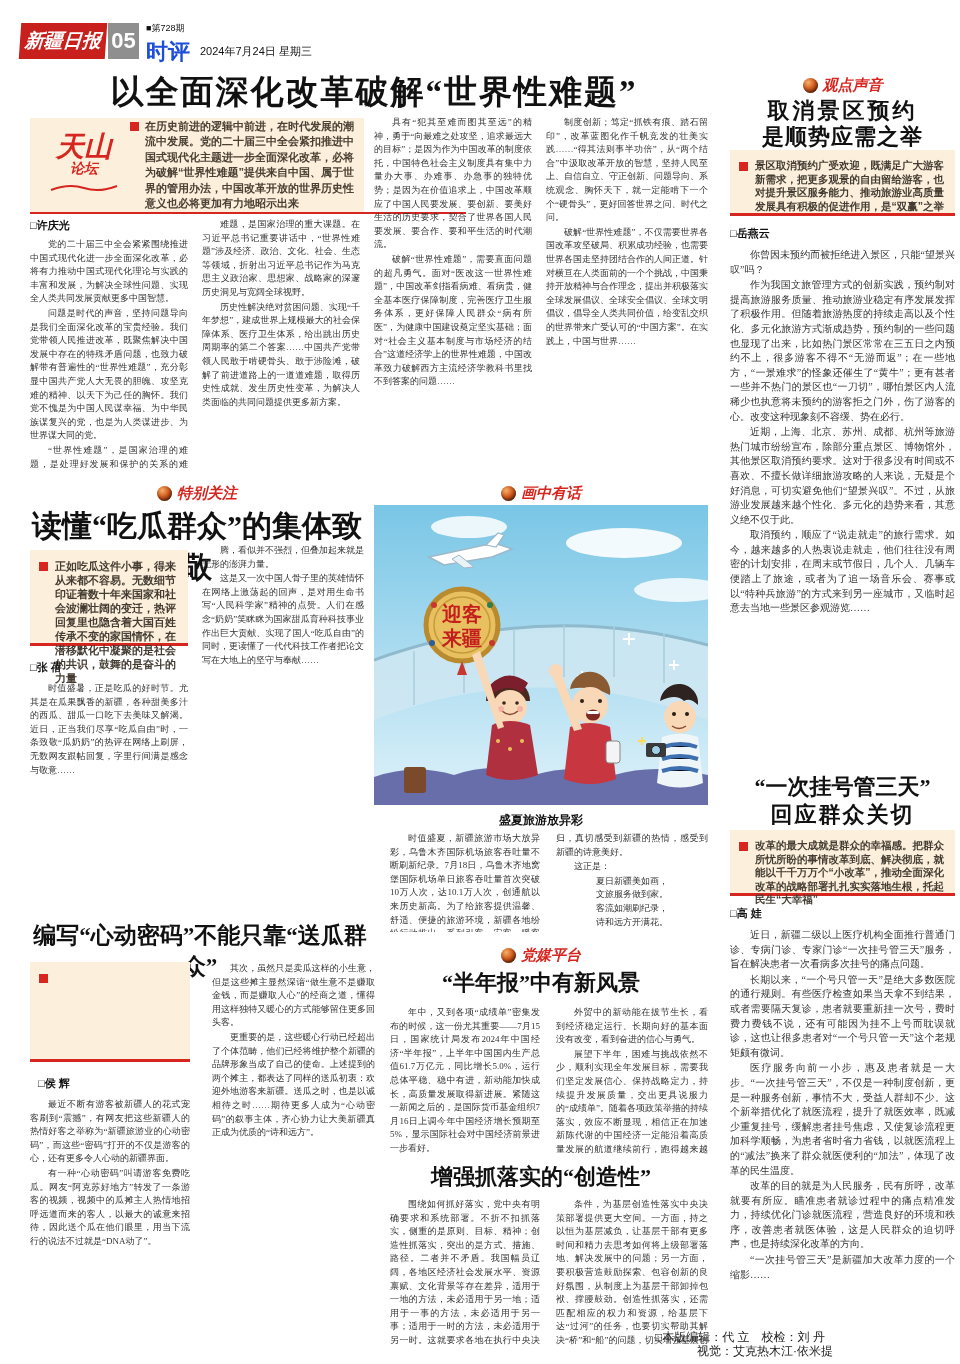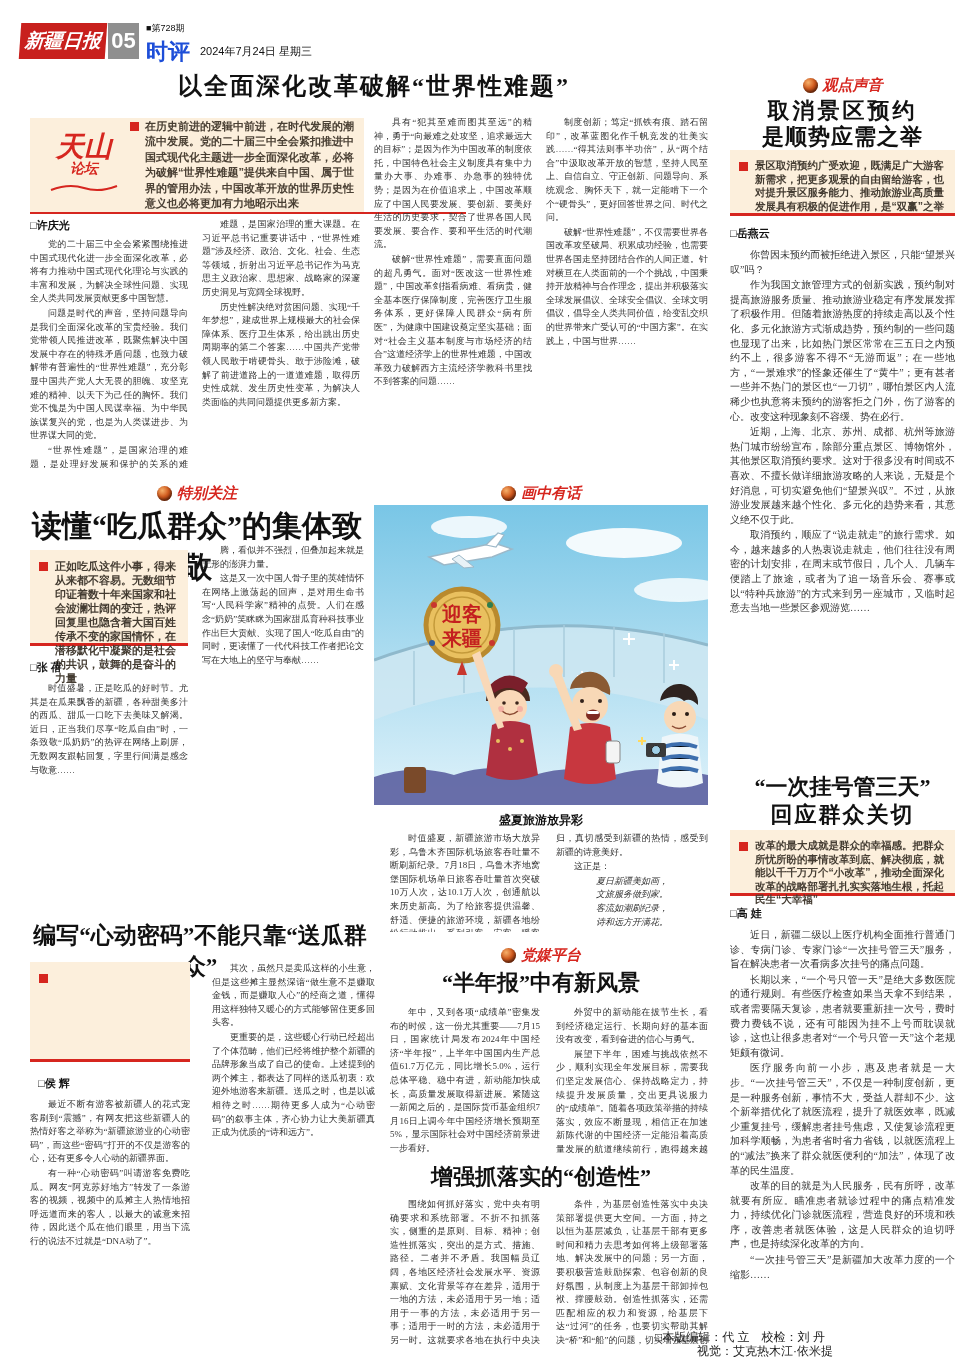--- a/index.html
+++ b/index.html
@@ -16,21 +16,21 @@
   .sqbullet{width:9px;height:9px;background:#d6261f;flex:none;margin-top:3px;}
   .badge{display:flex;align-items:center;justify-content:center;gap:5px;color:#d6261f;
          font-weight:bold;font-style:italic;font-size:15px;font-family:"Liberation Sans",sans-serif;}
   .ball{width:15px;height:15px;border-radius:50%;flex:none;
         background:radial-gradient(circle at 35% 30%,#f6b06a 0%,#d05a1e 45%,#7a2408 100%);
         box-shadow:inset -1px -2px 3px rgba(0,0,0,.45);}
   .hl{font-weight:bold;text-align:center;color:#111;}
   .attr{margin:2px 0 0 0;text-align:right;font-weight:bold;color:#111;text-indent:0;}
   .colbox{overflow:hidden;}
   .redline{background:#d6261f;}
-  .poemline{text-align:center;font-style:italic;}
+  .poemline{text-align:center;}
 </style>
 </head>
 <body>
 
 <div id="page">
 
   <div class="abs" style="left:20px;top:23px;width:86px;height:36px;background:#c8201d;color:#fff;
        display:flex;align-items:center;justify-content:center;font-weight:bold;font-size:19px;
        font-style:italic;transform:skewX(-4deg);">
     <span>新疆日报</span>
@@ -38,21 +38,21 @@
   <div class="abs" style="left:108px;top:23px;width:31px;height:36px;background:#8f8f8f;color:#fff;
        display:flex;align-items:center;justify-content:center;font-weight:bold;font-size:22px;
        font-family:'Liberation Sans',sans-serif;">
     <span>05</span>
   </div>
   <div class="abs" style="left:146px;top:22px;font-size:9px;color:#111;font-family:'Liberation Sans',sans-serif;">■第728期</div>
   <div class="abs" style="left:146px;top:37px;font-size:22px;font-weight:bold;color:#1d4ed8;
        font-family:'Liberation Sans',sans-serif;">时评</div>
   <div class="abs" style="left:200px;top:44px;font-size:11px;color:#111;font-family:'Liberation Sans',sans-serif;">2024年7月24日 星期三</div>
 
-  <div class="abs hl" style="left:30px;top:70px;width:688px;font-size:24px;letter-spacing:2px;">以全面深化改革破解“世界性难题”</div>
+  <div class="abs hl" style="left:30px;top:70px;width:688px;font-size:33px;letter-spacing:2px;">以全面深化改革破解“世界性难题”</div>
 
   <div class="abs" style="left:30px;top:118px;width:334px;height:94px;background:#fcefdc;
        display:flex;align-items:center;box-sizing:border-box;padding:8px;">
     <div style="width:92px;flex:none;text-align:center;">
       <div style="color:#d6261f;font-weight:bold;font-style:italic;font-size:28px;line-height:26px;">天山</div>
       <div style="color:#d6261f;font-weight:bold;font-style:italic;font-size:14px;">论坛</div>
       <svg width="70" height="10" viewBox="0 0 70 10">
         <path d="M2 8 Q20 1 35 6 T68 4" stroke="#d6261f" stroke-width="2" fill="none"></path>
       </svg>
     </div>

